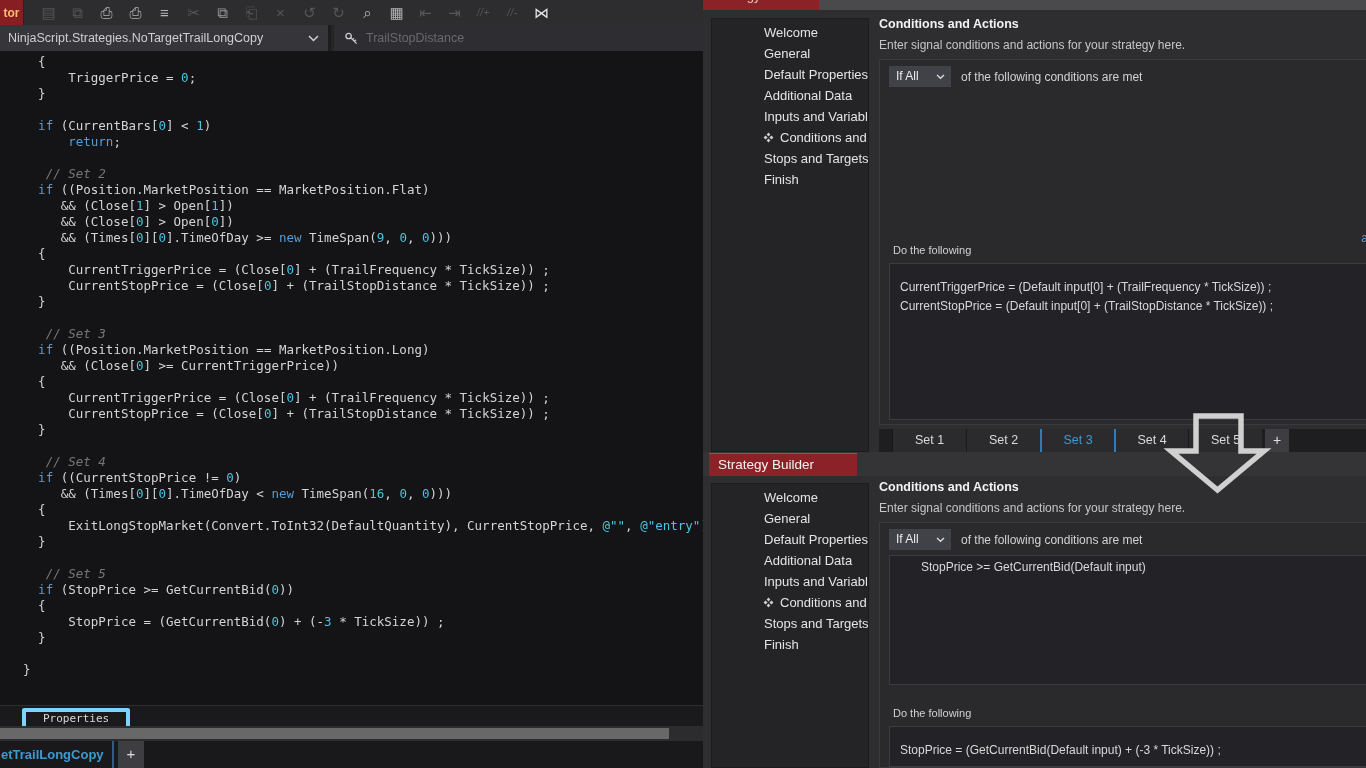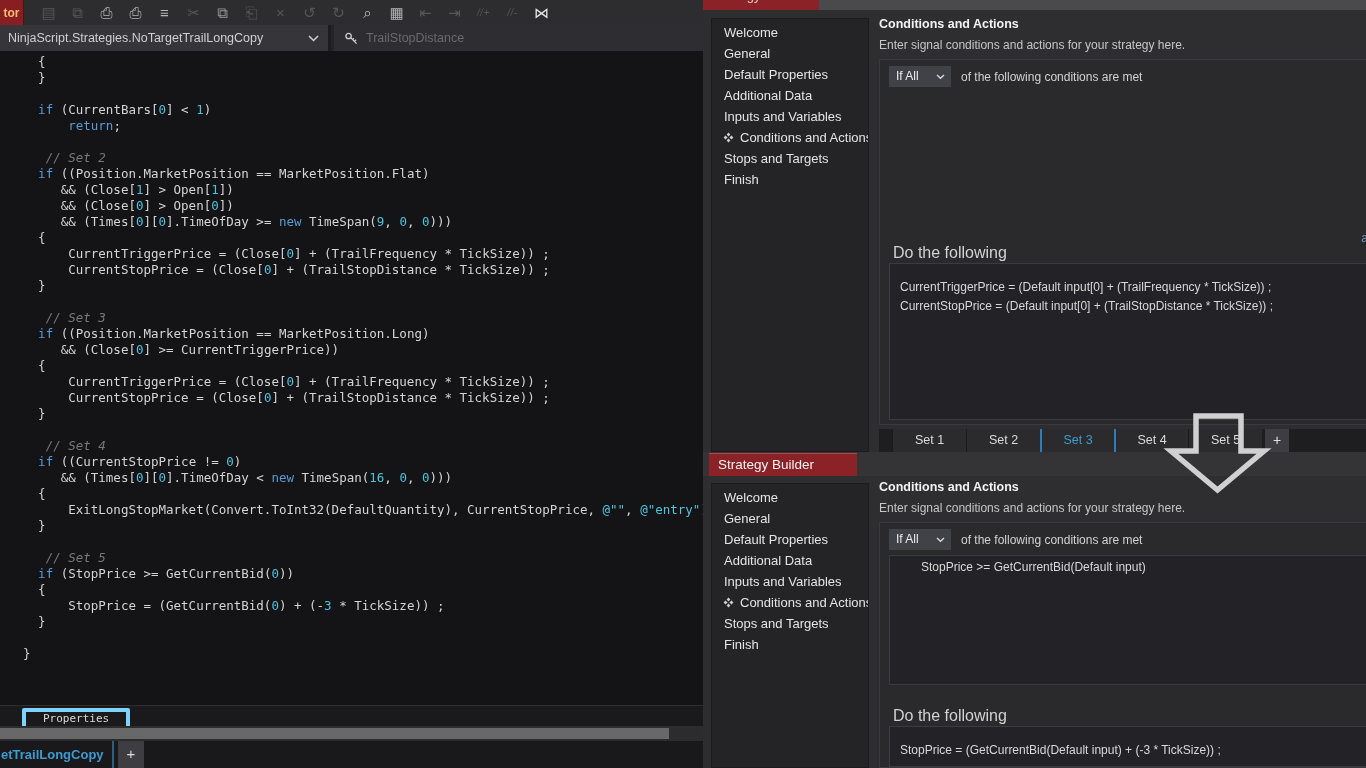--- a/index.html
+++ b/index.html
@@ -63,21 +63,21 @@
                    overflow:hidden; }
   .win-top .ttab span { display:block; margin:-12px 0 0 9px; color:#e8c9ca; font-size:13px;
                         white-space:nowrap; }
   .win-bottom .tbar { position:absolute; left:0; top:0; right:0; height:24px; background:#343437; }
   .win-bottom .ttab { position:absolute; left:6px; top:1px; width:148px; height:23px;
                       background:#8b2227; border-top:1px solid #a94a4e; overflow:hidden; }
   .win-bottom .ttab span { display:block; margin:3px 0 0 9px; color:#f2f2f2; font-size:13.5px;
                            white-space:nowrap; }
 
   .sidebar { position:absolute; left:8px; width:158px; background:#242427;
-             border:1px solid #1c1c1f; padding-top:3px; bottom:0; overflow:hidden; }
+             border:1px solid #1c1c1f; padding-top:3px; bottom:0; overflow:hidden;padding-left:40px; }
   .win-top .sidebar { top:18px; }
   .win-bottom .sidebar { top:31px; }
   .mi { height:21px; line-height:21px; padding-left:12px; color:#e4e4e4; font-size:13px;
         white-space:nowrap; }
   .mi.active { padding-left:11px; }
   .mi-icon { display:inline-block; vertical-align:-1px; margin-right:6px; }
 
   .heading { position:absolute; left:176px; font-size:12.5px; font-weight:bold; color:#f2f2f2; }
   .subheading { position:absolute; left:176px; font-size:12px; color:#c6c6c6; }
   .win-top .heading { top:17px; } .win-top .subheading { top:38px; }
@@ -93,21 +93,21 @@
             font-size:12px; line-height:21px; padding-left:7px; }
   .ifdrop svg { position:absolute; right:6px; top:8px; }
   .metlabel { margin-left:10px; font-size:12px; color:#d2d2d2; }
 
   .condbox, .actionbox { position:absolute; left:9px; right:0; background:#232327;
                          border:1px solid #3c3c40; border-right:none; overflow:hidden; }
   .condbox { top:32px; padding-top:3px; }
   .win-top .condbox { height:133px; } .win-bottom .condbox { height:130px; }
   .condbox .row-item { height:16px; line-height:16px; font-size:12px; color:#d8d8d8;
                        padding-left:31px; white-space:nowrap; }
-  .dolabel { position:absolute; left:13px; top:184px; font-size:16px; color:#d2d2d2; }
+  .dolabel { position:absolute; left:13px; top:184px; font-size:11px; color:#d2d2d2; }
   .actionbox { top:203px; padding-top:14px; }
   .win-top .actionbox { height:157px; } .win-bottom .actionbox { bottom:0; }
   .actionbox .row-item { height:19px; line-height:19px; font-size:12px; color:#d8d8d8;
                          padding-left:10px; white-space:nowrap; }
   .edge-a { position:absolute; right:-2px; top:171px; color:#6f9cc6; font-size:12px; }
 
   .settabs { position:absolute; left:176px; right:0; top:429px; height:23px; background:#1e1e21;
              display:flex; padding-left:13px; }
   .settab { width:74px; height:23px; line-height:23px; text-align:center; color:#dadada;
             font-size:12.5px; background:#2b2b2e; border-left:1px solid #1a1a1c; }
@@ -159,20 +159,21 @@
         <svg width="15" height="15" viewBox="0 0 15 15">
           <circle cx="4.6" cy="5" r="2.7" fill="none" stroke="#cfcfcf" stroke-width="1.3"></circle>
           <path d="M6.9 6.9 L12.6 12.6 M10.4 10.4 l1.6 -1.6 M8.6 8.6 l1.3 -1.3" stroke="#cfcfcf" stroke-width="1.3" fill="none"></path>
         </svg>
         <input type="text" placeholder="TrailStopDistance" style="">
       </div>
     </div>
 
     <div class="code">
         <div class="cl"><span class="tk-p">    {</span></div>
+        <div class="cl"><span class="tk-p">        TriggerPrice = </span><span class="tk-n">0</span><span class="tk-p">;</span></div>
         <div class="cl"><span class="tk-p">    }</span></div>
         <div class="cl"></div>
         <div class="cl"><span class="tk-p">    </span><span class="tk-k">if</span><span class="tk-p"> (CurrentBars[</span><span class="tk-n">0</span><span class="tk-p">] &lt; </span><span class="tk-n">1</span><span class="tk-p">)</span></div>
         <div class="cl"><span class="tk-p">        </span><span class="tk-k">return</span><span class="tk-p">;</span></div>
         <div class="cl"></div>
         <div class="cl"><span class="tk-c">     // Set 2</span></div>
         <div class="cl"><span class="tk-p">    </span><span class="tk-k">if</span><span class="tk-p"> ((Position.MarketPosition == MarketPosition.Flat)</span></div>
         <div class="cl"><span class="tk-p">       &amp;&amp; (Close[</span><span class="tk-n">1</span><span class="tk-p">] &gt; Open[</span><span class="tk-n">1</span><span class="tk-p">])</span></div>
         <div class="cl"><span class="tk-p">       &amp;&amp; (Close[</span><span class="tk-n">0</span><span class="tk-p">] &gt; Open[</span><span class="tk-n">0</span><span class="tk-p">])</span></div>
         <div class="cl"><span class="tk-p">       &amp;&amp; (Times[</span><span class="tk-n">0</span><span class="tk-p">][</span><span class="tk-n">0</span><span class="tk-p">].TimeOfDay &gt;= </span><span class="tk-k">new</span><span class="tk-p"> TimeSpan(</span><span class="tk-n">9</span><span class="tk-p">, </span><span class="tk-n">0</span><span class="tk-p">, </span><span class="tk-n">0</span><span class="tk-p">)))</span></div>

